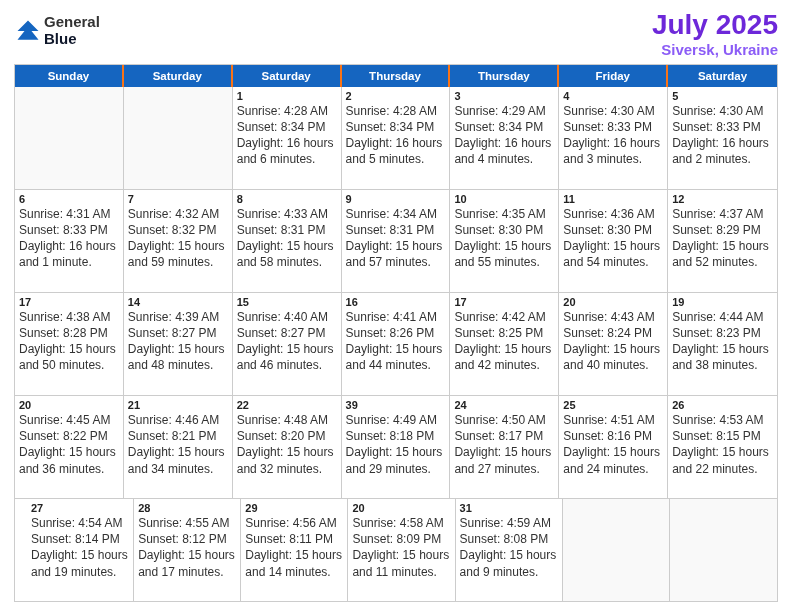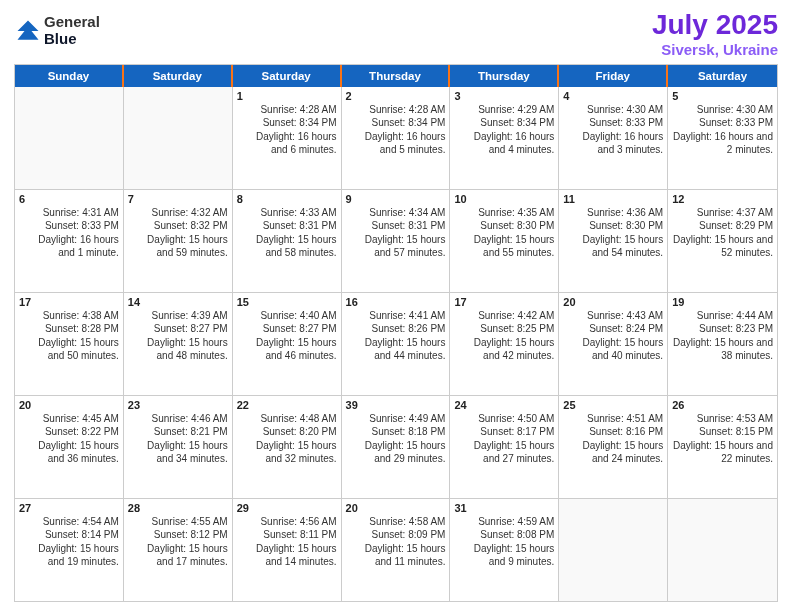--- a/index.html
+++ b/index.html
@@ -87,43 +87,42 @@
       flex: 1;
       display: flex;
       flex-direction: column;
     }
     .cal-row {
       display: grid;
       grid-template-columns: repeat(7, 1fr);
       flex: 1;
       border-bottom: 1px solid #ccc;
     }
-    .cal-row:last-child { border-bottom: none; }
+    .cal-row:last-child { border-bottom: none; margin-left: 12px; }
     .cal-cell {
       border-right: 1px solid #ccc;
       padding: 3px 4px 2px 4px;
       font-size: 8.5px;
       color: #333;
       vertical-align: top;
       min-height: 0;
     }
     .cal-cell:last-child { border-right: none; }
     .cal-cell.empty { background: #f9f9f9; }
     .day-num {
       font-size: 11px;
       font-weight: bold;
       color: #222;
       margin-bottom: 1px;
       display: block;
     }
     .cell-text {
-      font-size: 10px;
+      font-size: 12px;
       color: #333;
       line-height: 1.35;
-      text-align: right;
     }
   </style>
 </head>
 <body>
 
 <div class="page">
   <div class="header">
     <div class="logo">
       <svg class="logo-icon" viewBox="0 0 32 32">
         <polygon points="16,4 28,16 20,16 28,26 4,26 12,16 4,16" fill="#1565c0"></polygon>
@@ -233,21 +232,21 @@
             <span class="day-num">19</span>
             <div class="cell-text">Sunrise: 4:44 AM<br>Sunset: 8:23 PM<br>Daylight: 15 hours and 38 minutes.</div>
           </div>
         </div>
         <div class="cal-row">
           <div class="cal-cell">
             <span class="day-num">20</span>
             <div class="cell-text">Sunrise: 4:45 AM<br>Sunset: 8:22 PM<br>Daylight: 15 hours and 36 minutes.</div>
           </div>
           <div class="cal-cell">
-            <span class="day-num">23</span>
+            <span class="day-num">21</span>
             <div class="cell-text">Sunrise: 4:46 AM<br>Sunset: 8:21 PM<br>Daylight: 15 hours and 34 minutes.</div>
           </div>
           <div class="cal-cell">
             <span class="day-num">22</span>
             <div class="cell-text">Sunrise: 4:48 AM<br>Sunset: 8:20 PM<br>Daylight: 15 hours and 32 minutes.</div>
           </div>
           <div class="cal-cell">
             <span class="day-num">39</span>
             <div class="cell-text">Sunrise: 4:49 AM<br>Sunset: 8:18 PM<br>Daylight: 15 hours and 29 minutes.</div>
           </div>

